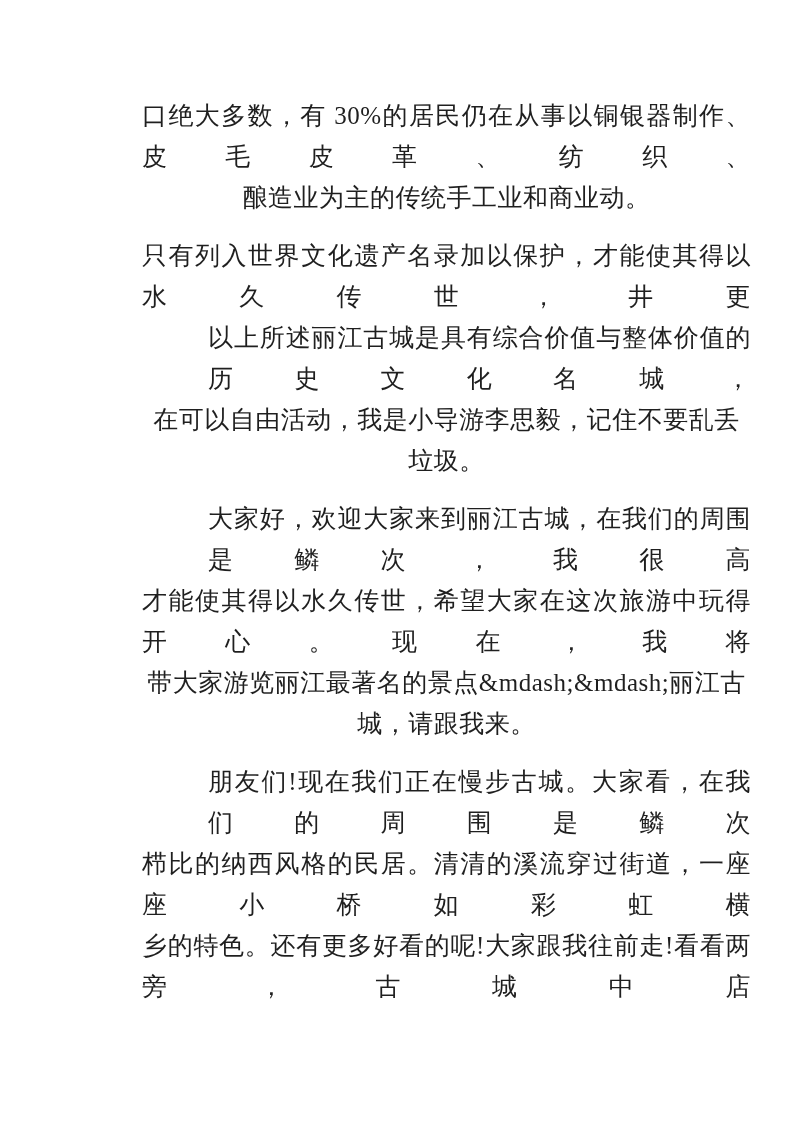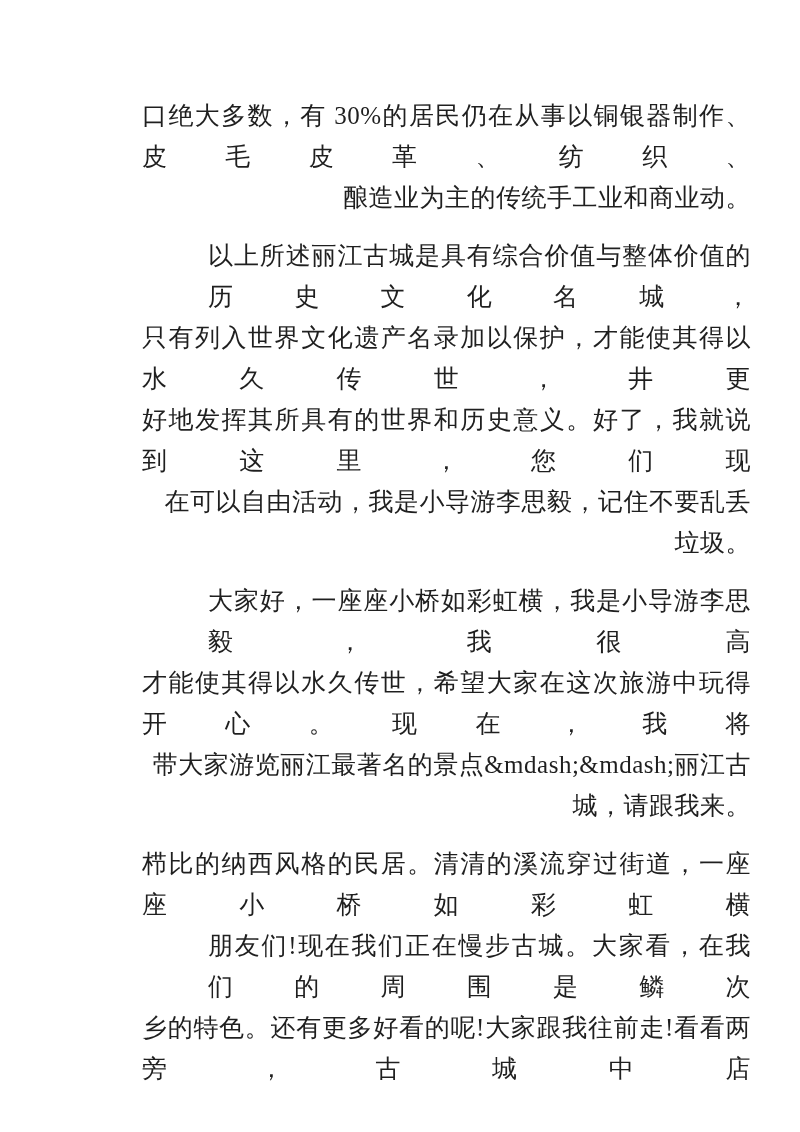--- a/index.html
+++ b/index.html
@@ -23,21 +23,21 @@
     margin-left: 46px;
   }
   .para {
     margin: 0 0 17px 0;
     padding: 0;
   }
   .line {
     display: block;
     line-height: 41px;
     min-height: 41px;
-    text-align: right;
+    text-align: center;
     letter-spacing: 0.5px;
   }
   .line.fill {
     text-align: justify;
     text-align-last: justify;
   }
   .line.indent {
     padding-left: 66px;
   }
 </style>
@@ -45,33 +45,32 @@
 <body>
 
 <div class="page">
 
   <p class="para">
     <span class="line fill">口绝大多数，有 30%的居民仍在从事以铜银器制作、皮毛皮革、纺织、</span>
     <span class="line">酿造业为主的传统手工业和商业动。</span>
   </p>
 
   <p class="para">
+    <span class="line fill">只有列入世界文化遗产名录加以保护，才能使其得以水久传世，井更</span>
     <span class="line fill indent">以上所述丽江古城是具有综合价值与整体价值的历史文化名城，</span>
-    <span class="line fill">只有列入世界文化遗产名录加以保护，才能使其得以水久传世，井更</span>
-    <span class="line fill">好地发挥其所具有的世界和历史意义。好了，我就说到这里，您们现</span>
     <span class="line">在可以自由活动，我是小导游李思毅，记住不要乱丢垃圾。</span>
   </p>
 
 
   <p class="para">
-    <span class="line fill indent">大家好，一座座小桥如彩虹横，我是小导游李思毅，我很高</span>
+    <span class="line fill indent">大家好，欢迎大家来到丽江古城，在我们的周围是鳞次，我很高</span>
     <span class="line fill">才能使其得以水久传世，希望大家在这次旅游中玩得开心。现在，我将</span>
     <span class="line">带大家游览丽江最著名的景点&amp;mdash;&amp;mdash;丽江古城，请跟我来。</span>
   </p>
 
   <p class="para">
+    <span class="line fill indent">朋友们!现在我们正在慢步古城。大家看，在我们的周围是鳞次</span>
     <span class="line fill">栉比的纳西风格的民居。清清的溪流穿过街道，一座座小桥如彩虹横</span>
-    <span class="line fill indent">朋友们!现在我们正在慢步古城。大家看，在我们的周围是鳞次</span>
     <span class="line fill">乡的特色。还有更多好看的呢!大家跟我往前走!看看两旁，古城中店</span>
 
   </p>
 
 </div>
 
 </body></html>

